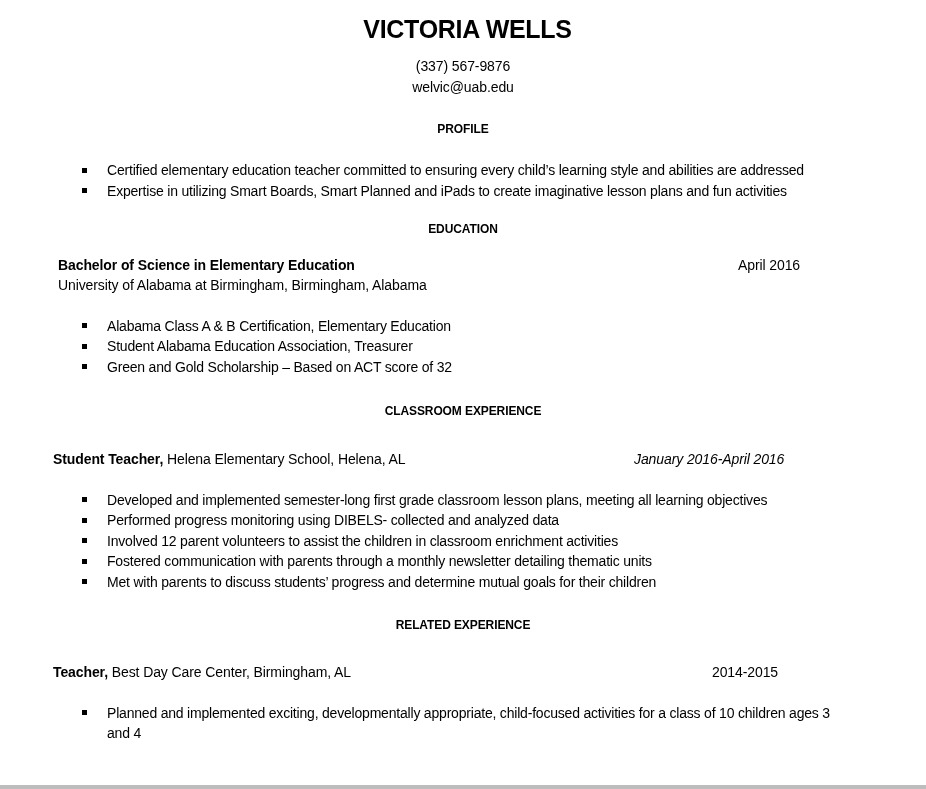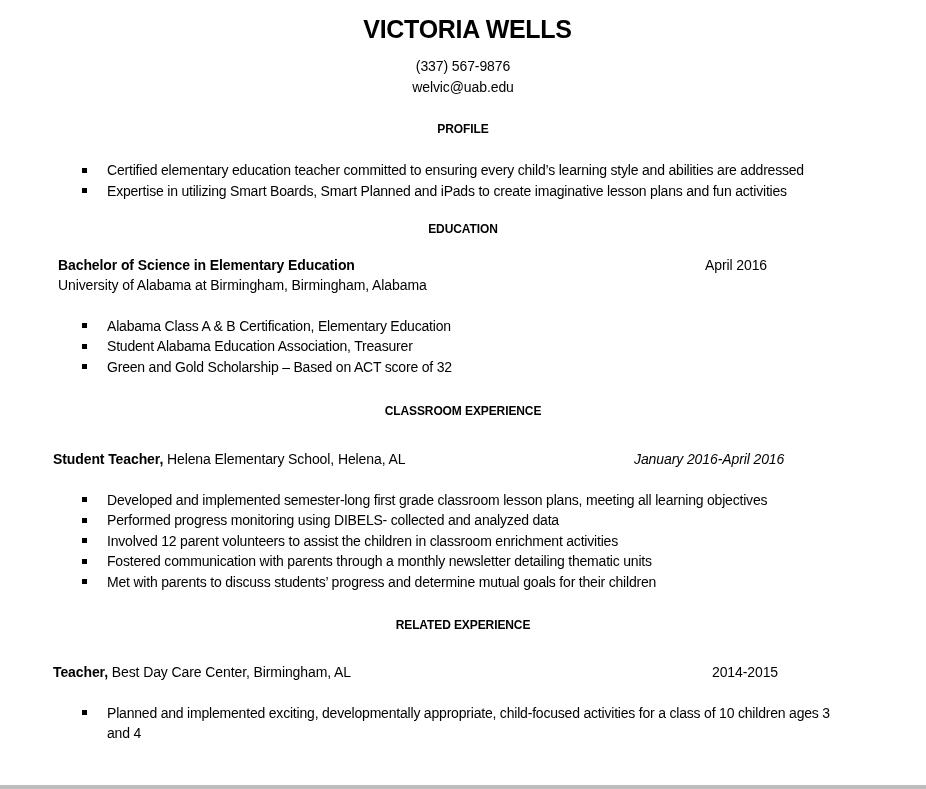--- a/index.html
+++ b/index.html
@@ -38,21 +38,21 @@
   }
   .w740{max-width:740px;}
   .entry{position:relative;width:926px;}
   .sec1 .entry{margin-top:15.5px;}
   .sec2 .entry{margin-top:27px;}
   .sec3 .entry{margin-top:26px;}
   .entry-title{margin-left:53px;display:inline-block;}
   .sec1 .entry-title{margin-left:58px;}
   .entry-title b{font-weight:bold;}
   .entry-date{position:absolute;top:0;}
-  .sec1 .entry-date{left:705px;}
+  .sec1 .entry-date{left:738px;}
   .sec2 .entry-date{left:634px;font-style:italic;}
   .sec3 .entry-date{left:712px;}
   .entry-sub{margin-left:58px;}
   #page-edge{
     position:absolute;left:0;right:0;bottom:0;height:4px;
     background:#bdbdbd;
   }
 </style>
 </head>
 <body>

